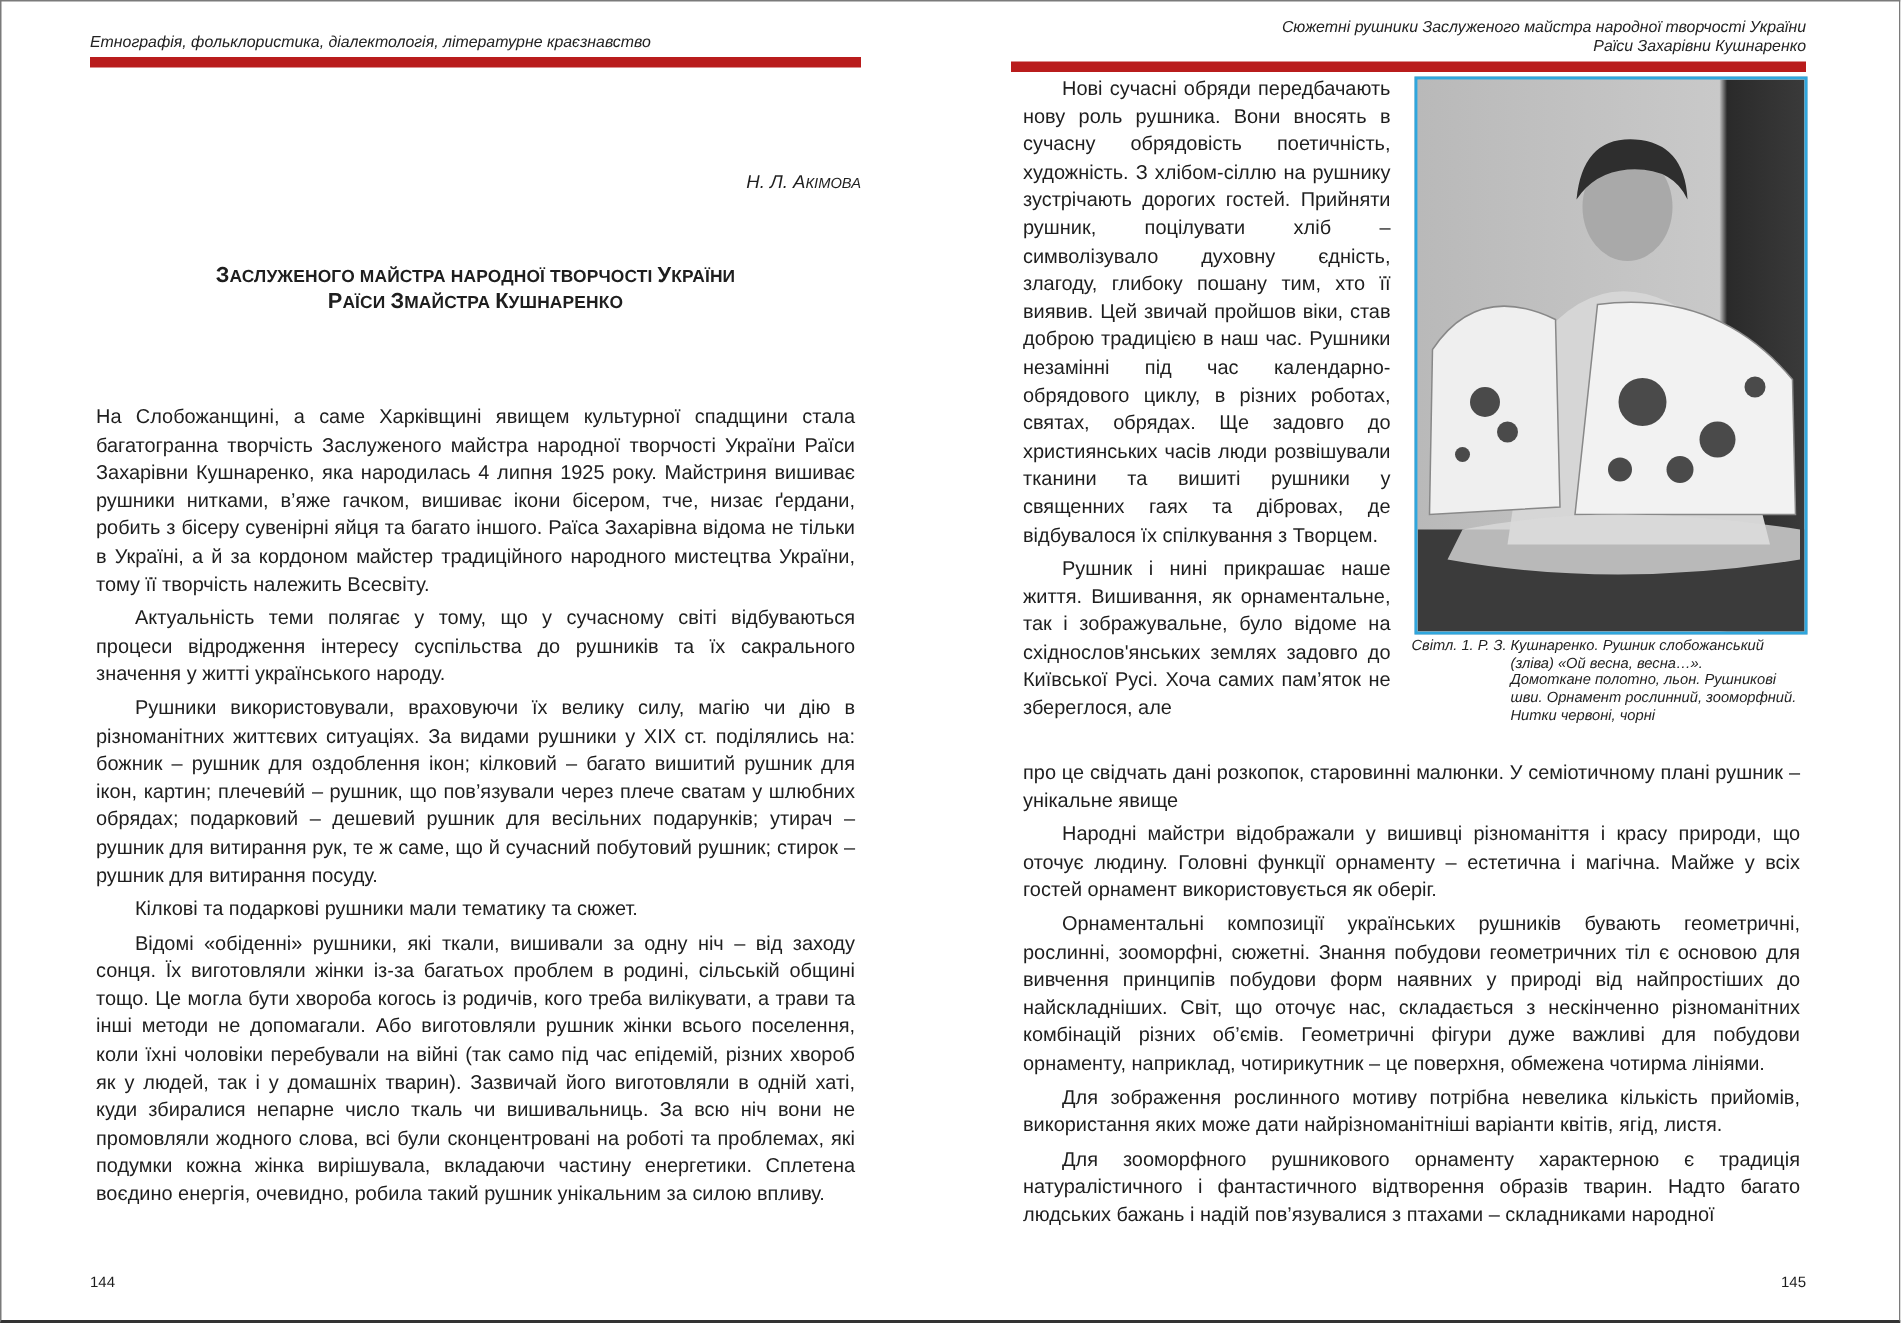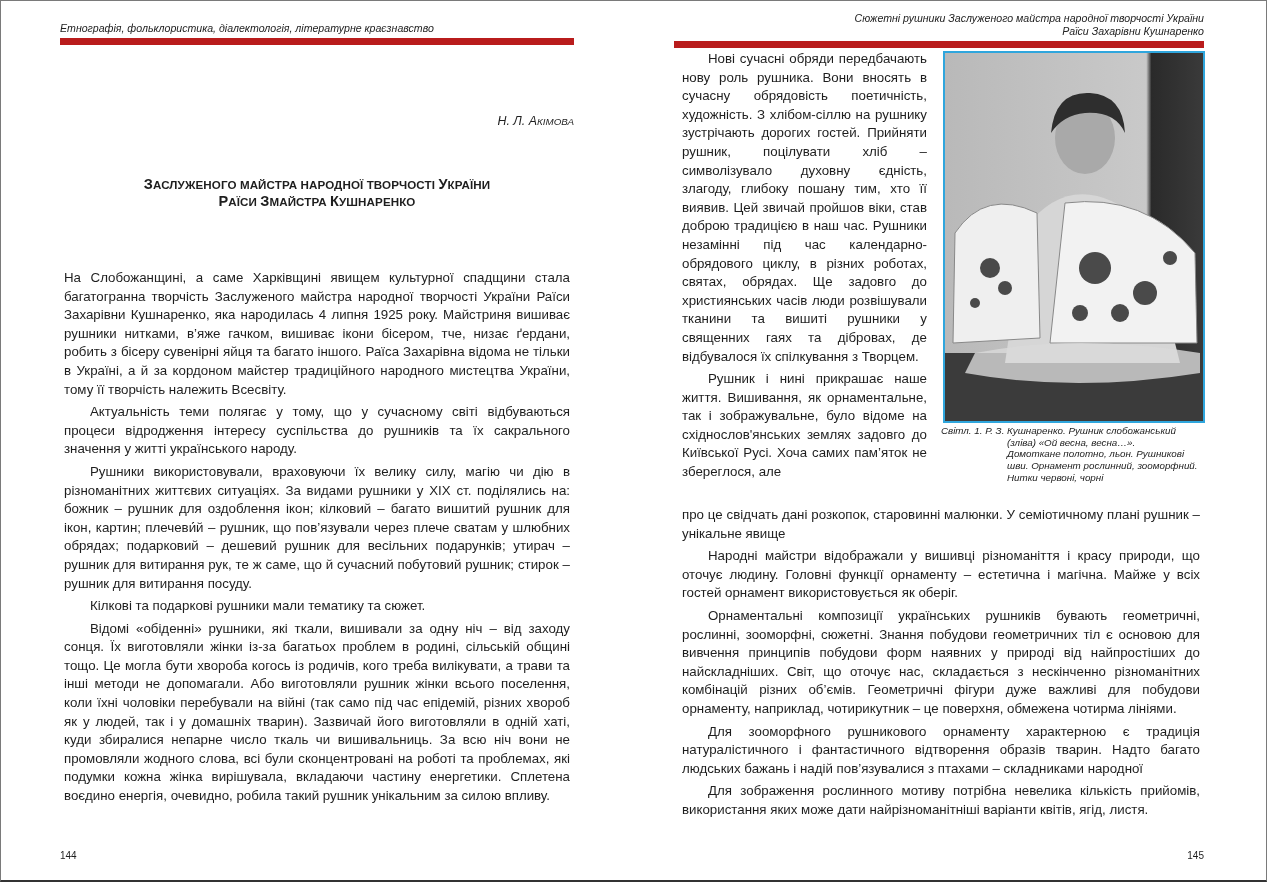--- a/index.html
+++ b/index.html
@@ -109,18 +109,18 @@
     <span class="cap-line indent">(зліва) «Ой весна, весна…».</span>
     <span class="cap-line indent">Домоткане полотно, льон. Рушникові</span>
     <span class="cap-line indent">шви. Орнамент рослинний, зооморфний.</span>
     <span class="cap-line indent">Нитки червоні, чорні</span>
   </div>
 
   <div class="full-text body-text">
     <p class="noindent">про це свідчать дані розкопок, старовинні малюнки. У семіотичному плані рушник – унікальне явище</p>
     <p>Народні майстри відображали у вишивці різноманіття і красу природи, що оточує людину. Головні функції орнаменту – естетична і магічна. Майже у всіх гостей орнамент використовується як оберіг.</p>
     <p>Орнаментальні композиції українських рушників бувають геометричні, рослинні, зооморфні, сюжетні. Знання побудови геометричних тіл є основою для вивчення принципів побудови форм наявних у природі від найпростіших до найскладніших. Світ, що оточує нас, складається з нескінченно різноманітних комбінацій різних об’ємів. Геометричні фігури дуже важливі для побудови орнаменту, наприклад, чотирикутник – це поверхня, обмежена чотирма лініями.</p>
+    <p>Для зображення рослинного мотиву потрібна невелика кількість прийомів, використання яких може дати найрізноманітніші варіанти квітів, ягід, листя.</p>
     <p>Для зооморфного рушникового орнаменту характерною є традиція натуралістичного і фантастичного відтворення образів тварин. Надто багато людських бажань і надій пов’язувалися з птахами – складниками народної</p>
-    <p>Для зображення рослинного мотиву потрібна невелика кількість прийомів, використання яких може дати найрізноманітніші варіанти квітів, ягід, листя.</p>
   </div>
 
   <div class="page-num">145</div>
 </div>
 
 </body></html>

